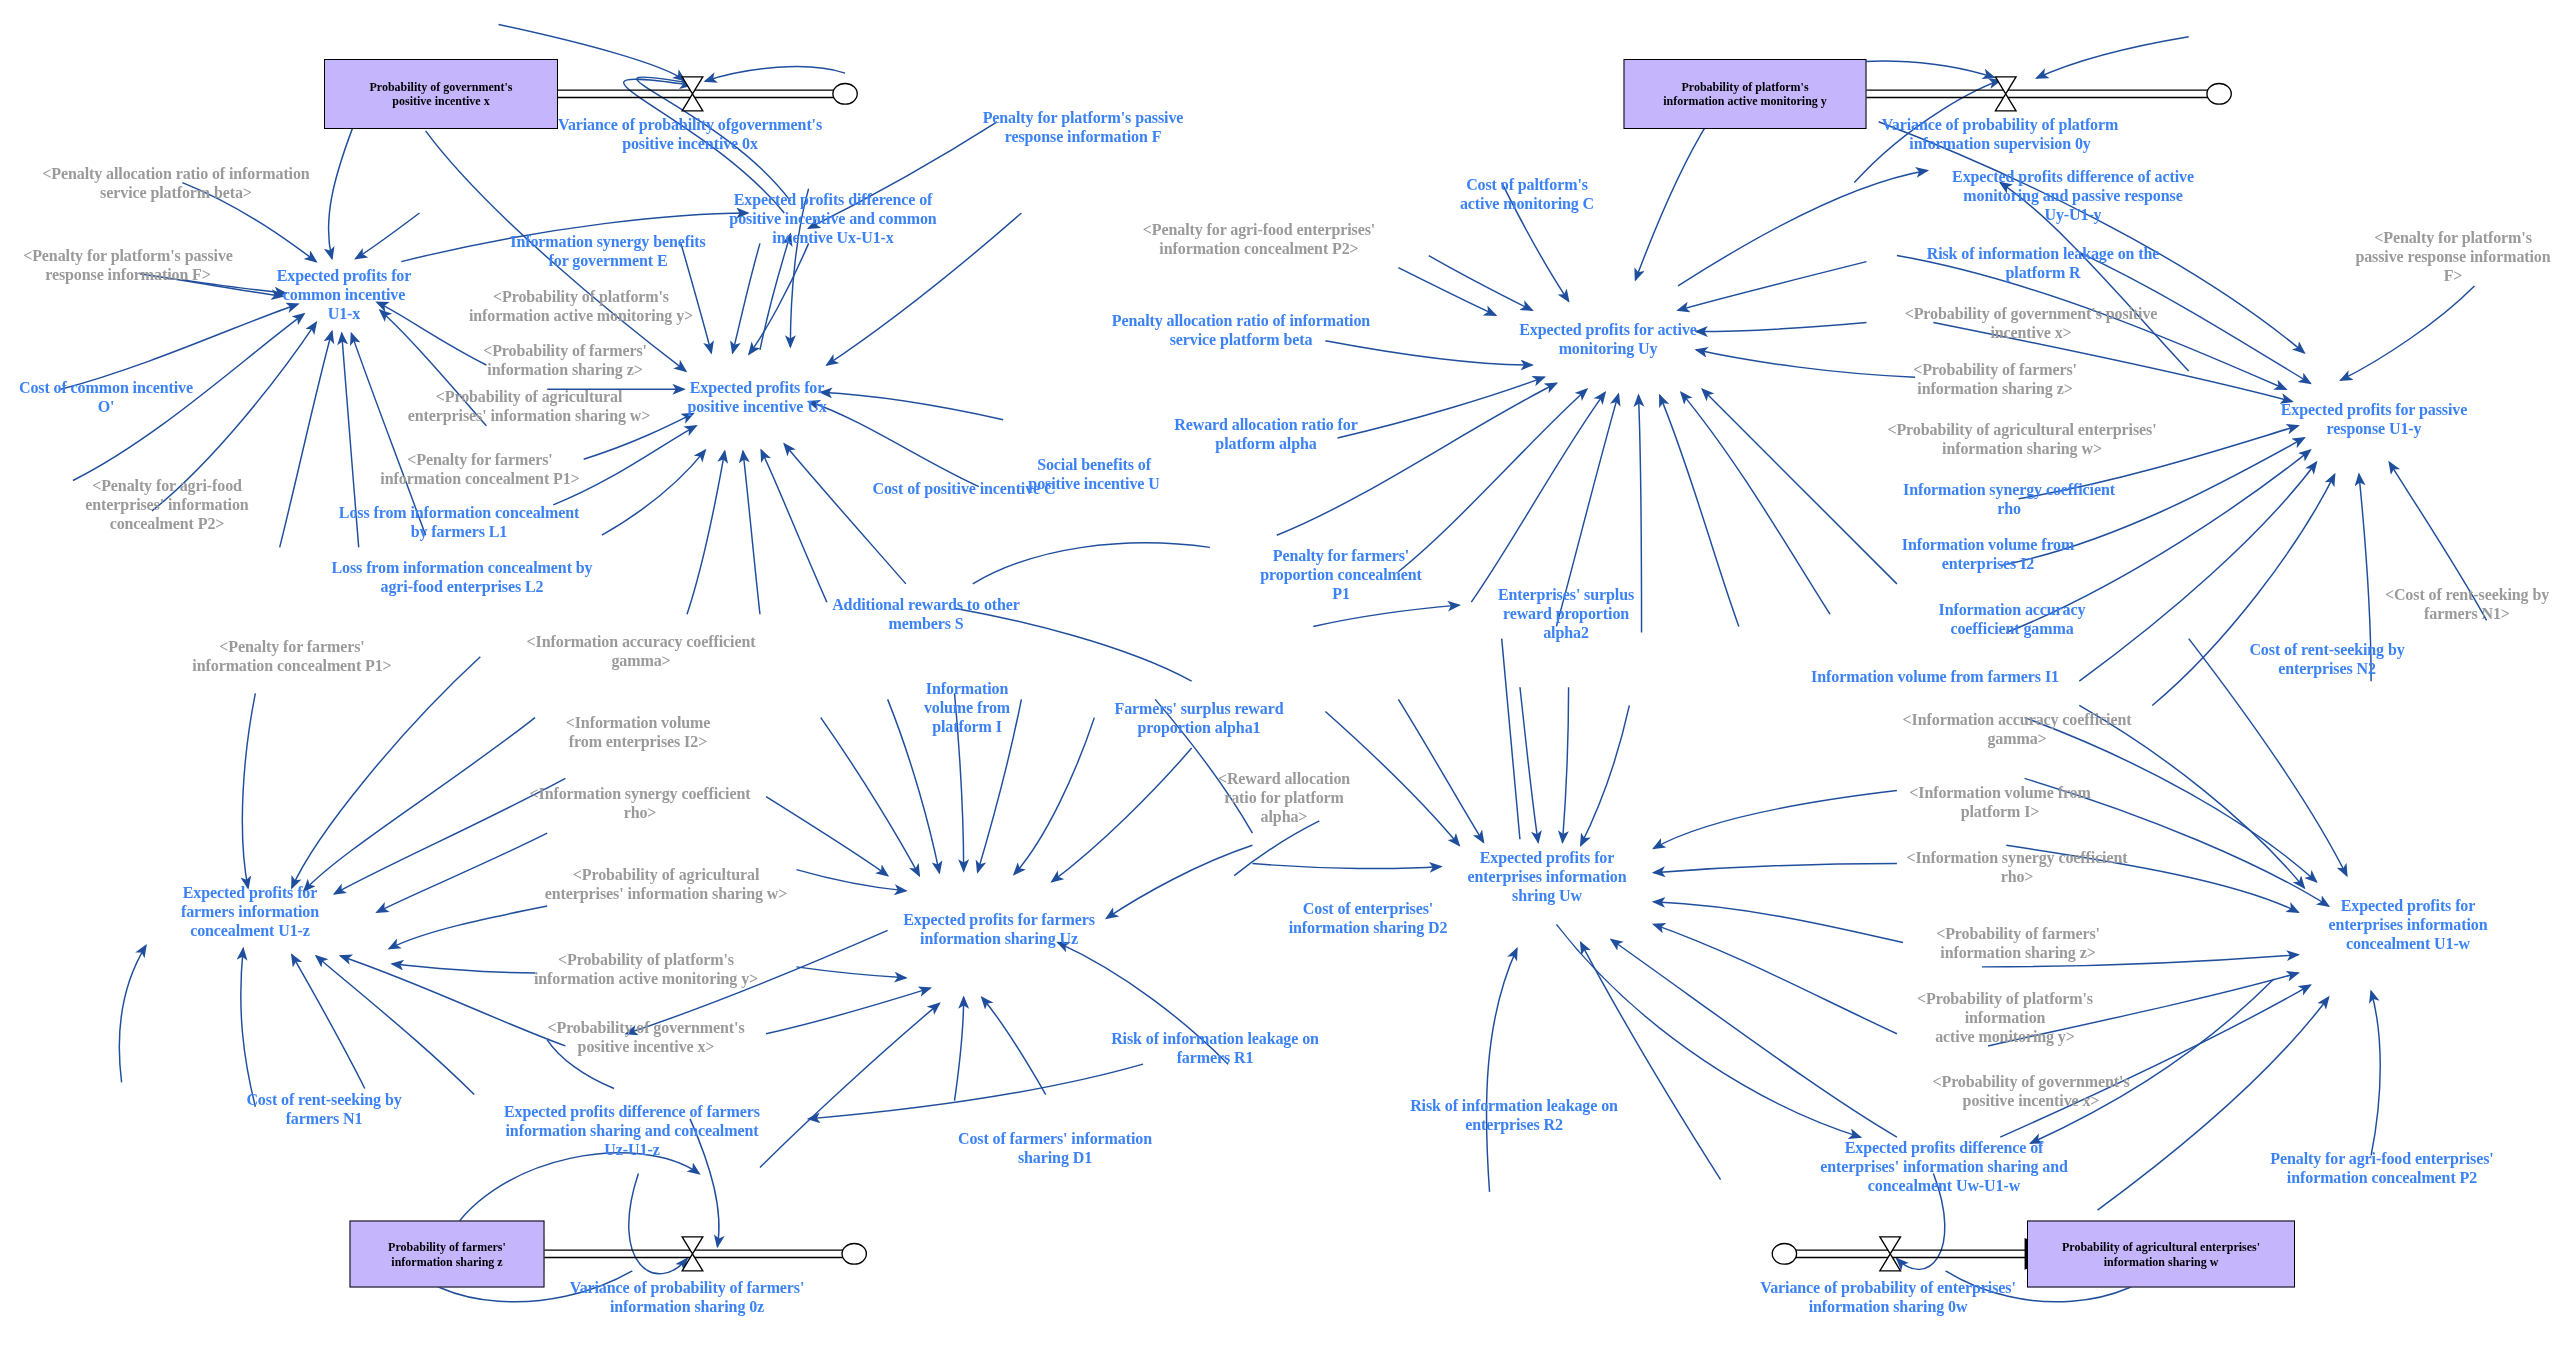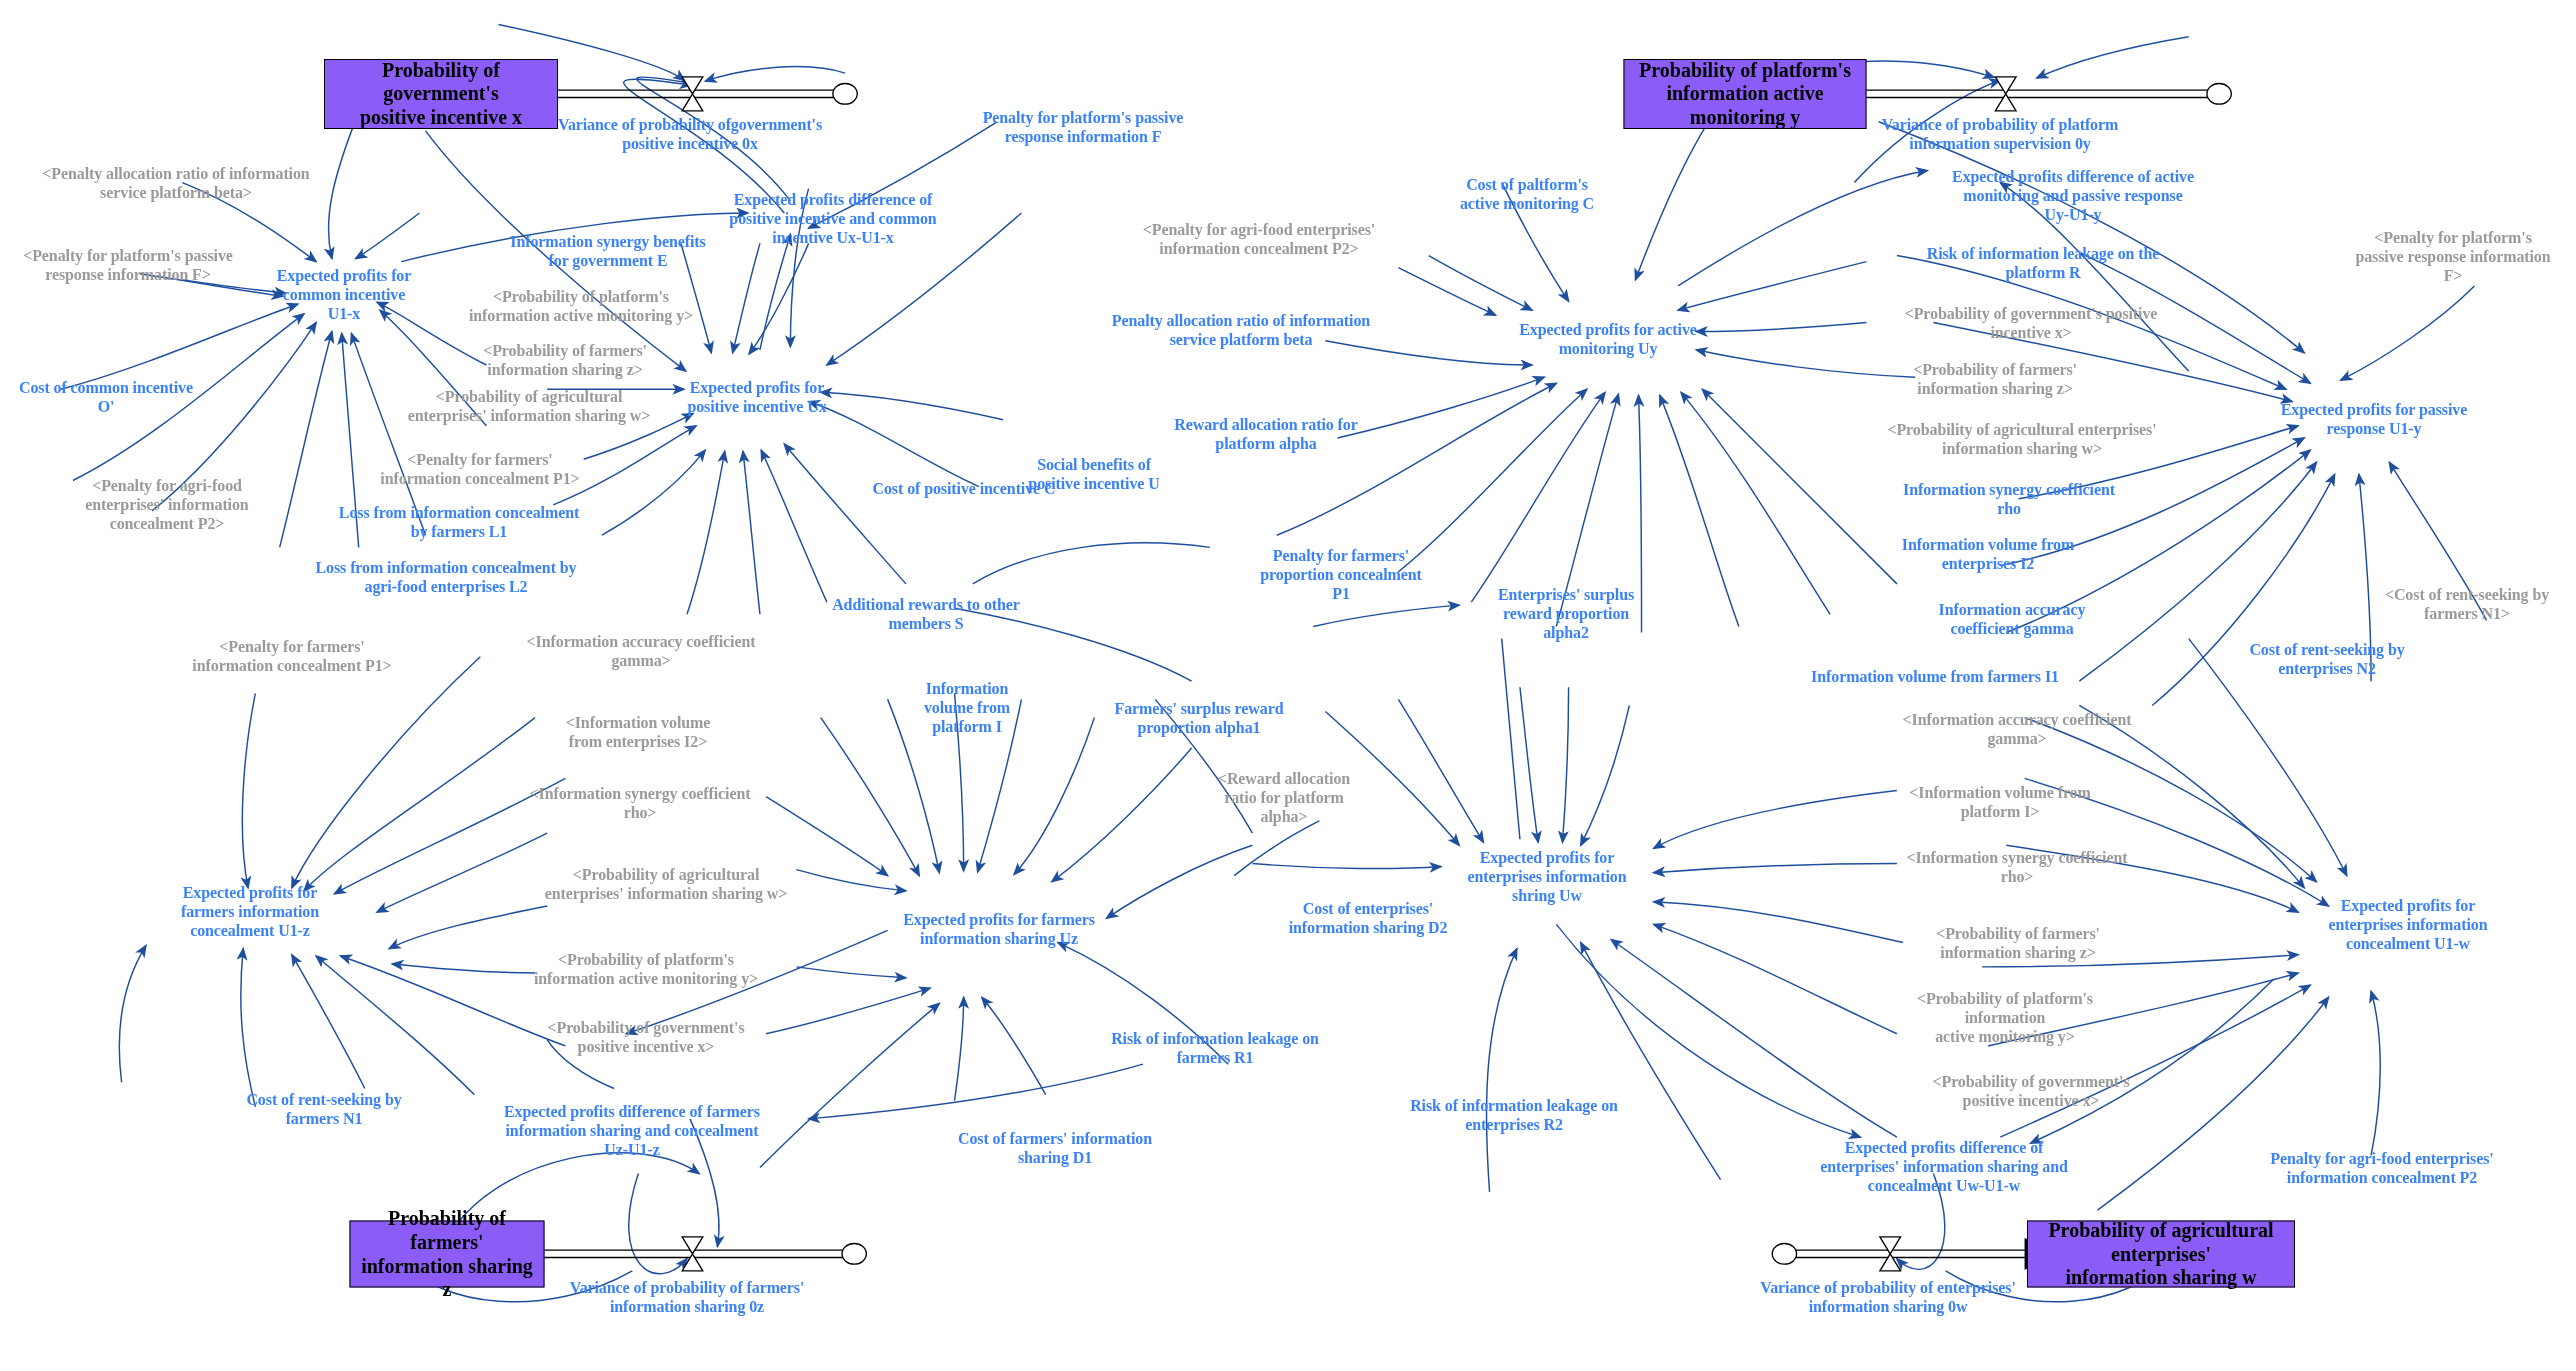--- a/index.html
+++ b/index.html
@@ -21,27 +21,27 @@
     white-space:pre-line;
     transform:translate(-50%,-50%);
     font-size:16px;
     letter-spacing:-0.1px;
   }
   .node.ghost{ color:#9a9a9a; }
   .node.aux{ color:#3b82f6; }
   .stock{
     position:absolute;
     border:1.2px solid #000000;
-    background:#8b5cf6;
+    background:#c4b5fd;
     display:flex;
     align-items:center;
     justify-content:center;
     text-align:center;
     font-weight:bold;
-    font-size:20px;
+    font-size:12px;
     line-height:1.18;
     white-space:pre-line;
     color:#000;
     transform:translate(-50%,-50%);
     box-sizing:border-box;
     padding:2.4px 4.9px;
   }
   svg.layer{
     position:absolute;
     left:0;top:0;
@@ -319,21 +319,21 @@
   <div class="node ghost" style="left:167px;top:505px;width:201px;">&lt;Penalty for agri-food
 enterprises' information
 concealment P2&gt;</div>
 
   <div class="node ghost" style="left:480px;top:470px;width:213px;">&lt;Penalty for farmers'
 information concealment P1&gt;</div>
 
   <div class="node aux" style="left:459px;top:523px;width:286px;">Loss from information concealment
 by farmers L1</div>
 
-  <div class="node aux" style="left:446px;top:578px;width:316px;">Loss from information concealment by
+  <div class="node aux" style="left:462px;top:578px;width:316px;">Loss from information concealment by
 agri-food enterprises L2</div>
 
   <div class="node aux" style="left:964px;top:489px;width:201px;">Cost of positive incentive C</div>
 
   <div class="node aux" style="left:1094px;top:475px;width:182px;">Social benefits of
 positive incentive U</div>
 
   <div class="node aux" style="left:926px;top:615px;width:207px;">Additional rewards to other
 members S</div>
 

